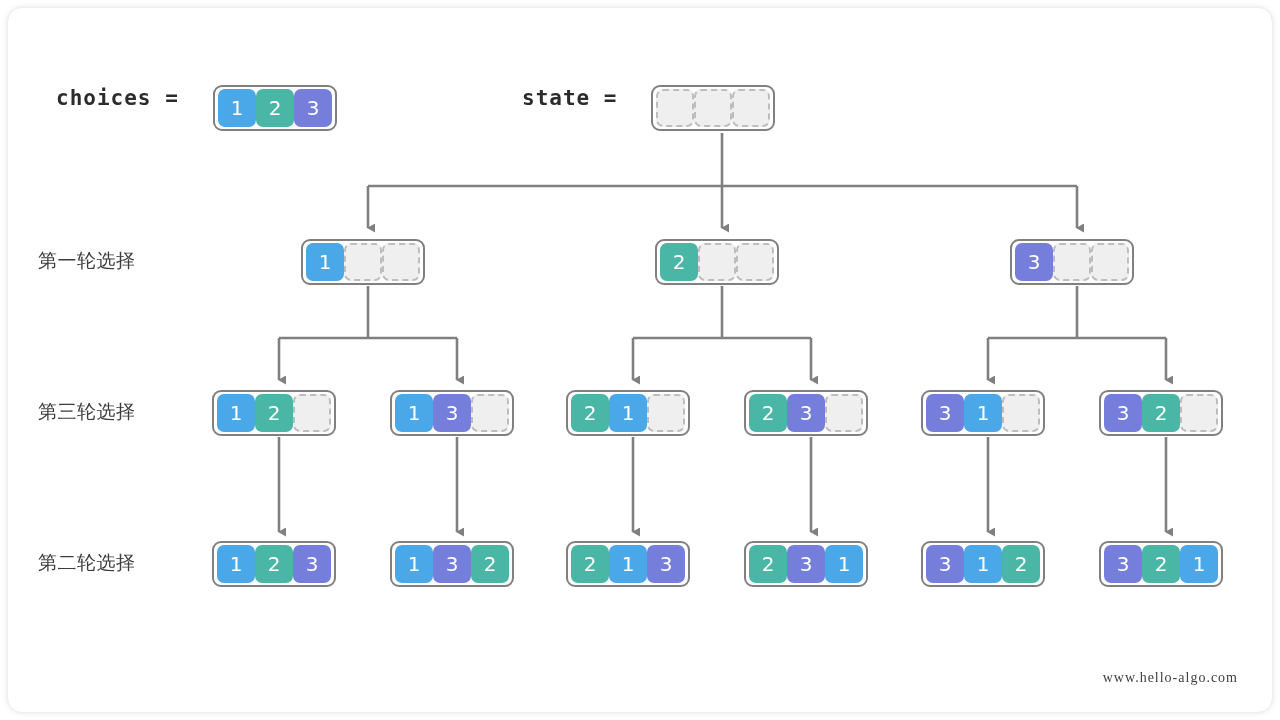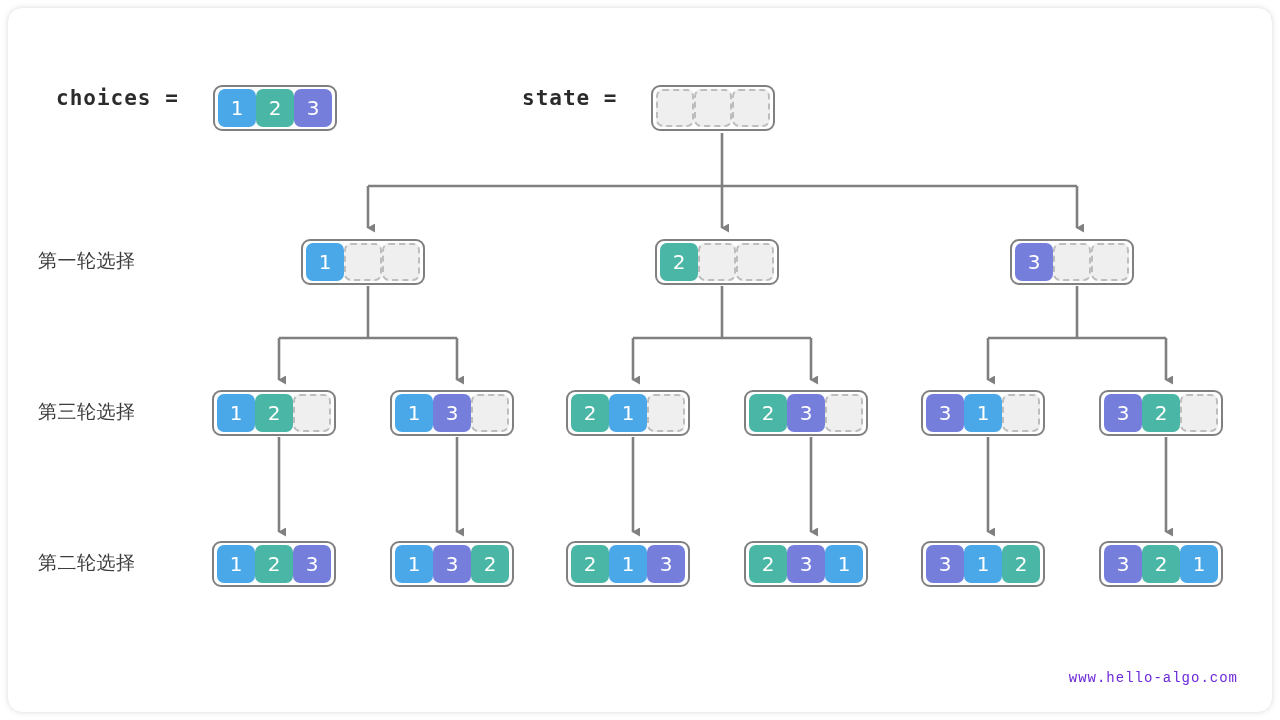--- a/index.html
+++ b/index.html
@@ -88,23 +88,23 @@
     color: transparent;
   }
   .cell.v1 { background: #4ba8e8; }
   .cell.v2 { background: #4ab6a5; }
   .cell.v3 { background: #757fdb; }
 
   .watermark {
     position: absolute;
     right: 42px;
     bottom: 34px;
-    font-family: Liberation Mono, monospace;
+    font-family: Liberation Serif, serif;
     font-size: 14px;
-    color: #6d28d9;
+    color: #404040;
     letter-spacing: 1px;
     white-space: nowrap;
   }
 </style>
 </head>
 <body>
 
 <div id="canvas">
   <div id="card"></div>
 

